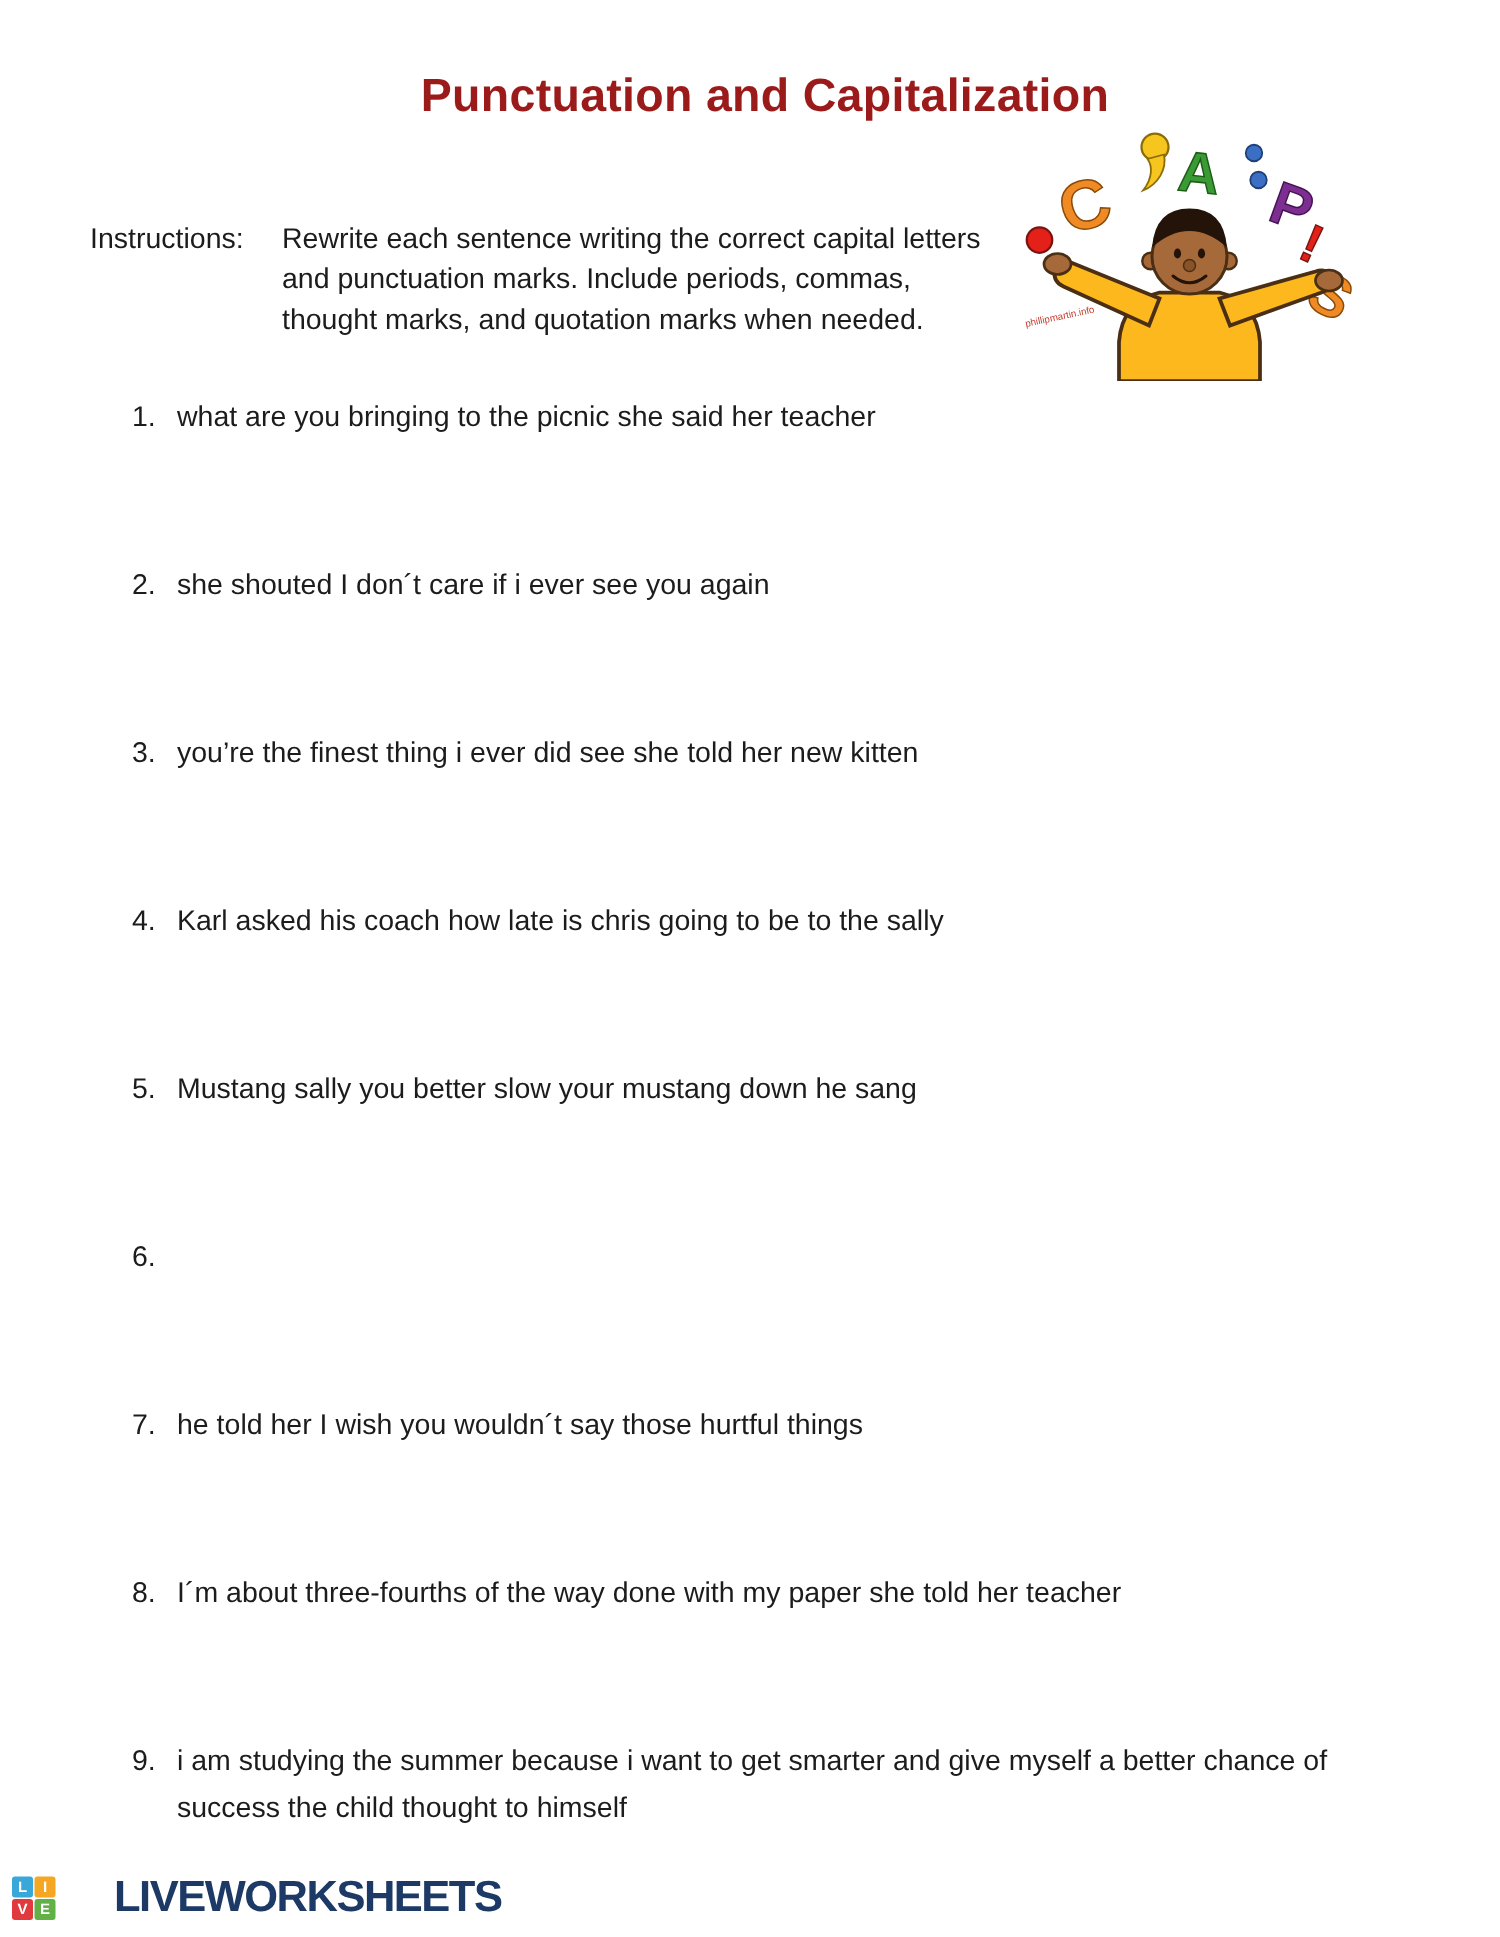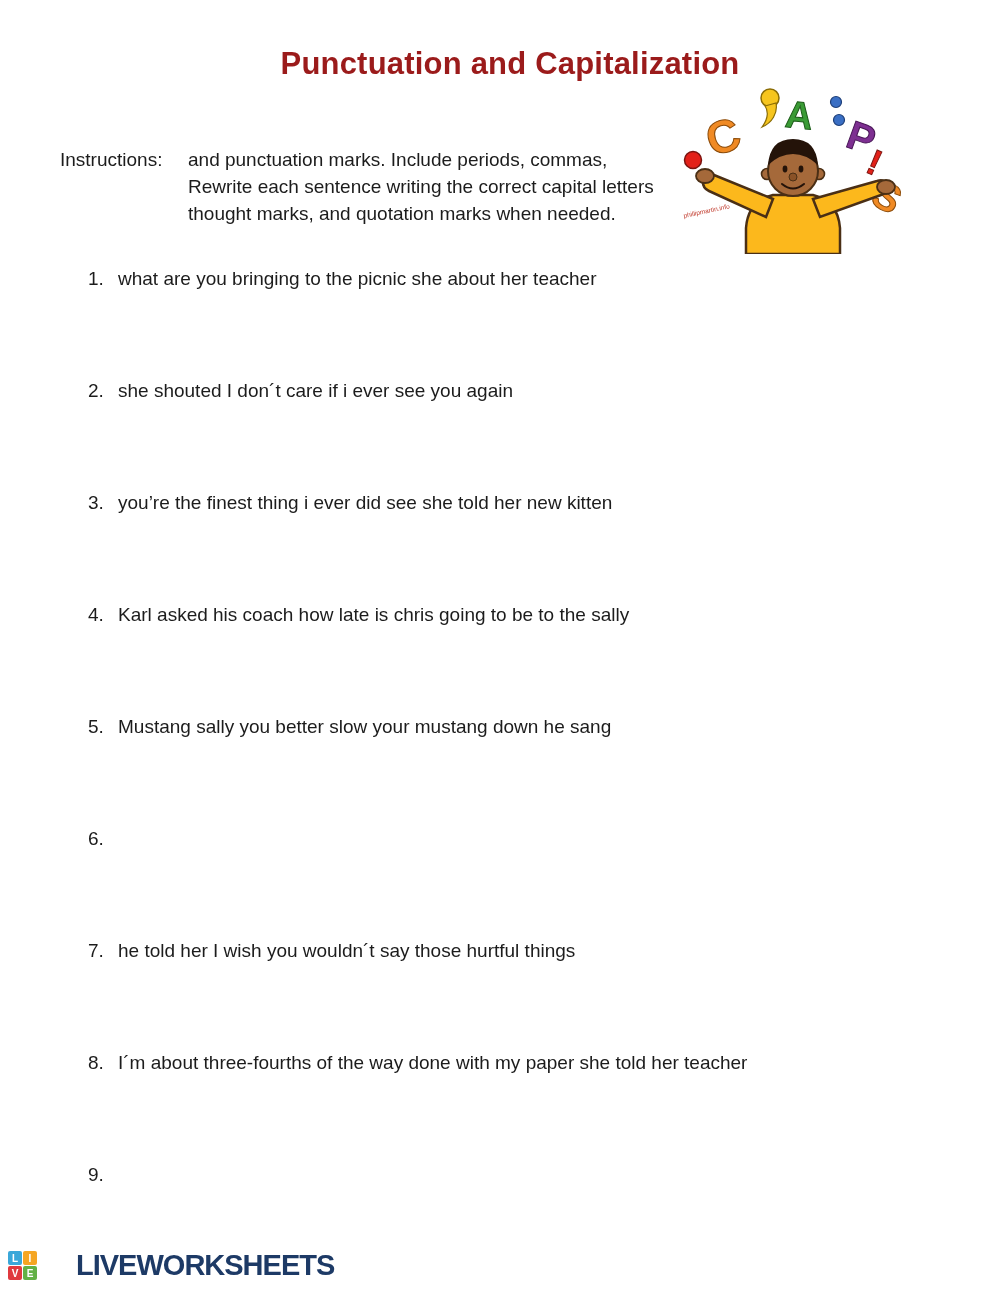--- a/index.html
+++ b/index.html
@@ -118,30 +118,30 @@
       <ellipse cx="123" cy="93" rx="2.4" ry="3.4" fill="#241309"></ellipse>
       <circle cx="115" cy="101" r="4" fill="#8a5227" stroke="#4a2f15" stroke-width="1"></circle>
       <path d="M104,108 Q115,117 126,108" stroke="#241309" stroke-width="2" fill="none" stroke-linecap="round"></path>
       <text x="6" y="142" font-size="6.5" fill="#c0392b" transform="rotate(-12 6 142)" font-family="Liberation Sans, sans-serif">phillipmartin.info</text>
     </svg>
   </div>
 
   <div class="instructions">
     <div class="instructions-label">Instructions:</div>
     <div class="instructions-text">
+      <div>Rewrite each sentence writing the correct capital letters</div>
       <div>and punctuation marks. Include periods, commas,</div>
-      <div>Rewrite each sentence writing the correct capital letters</div>
       <div>thought marks, and quotation marks when needed.</div>
     </div>
   </div>
 
   <ol class="item-list">
     <li class="item">
       <span class="item-num">1.</span>
-      <span class="item-text">what are you bringing to the picnic she about her teacher</span>
+      <span class="item-text">what are you bringing to the picnic she said her teacher</span>
     </li>
     <li class="item">
       <span class="item-num">2.</span>
       <span class="item-text">she shouted I don´t care if i ever see you again</span>
     </li>
     <li class="item">
       <span class="item-num">3.</span>
       <span class="item-text">you’re the finest thing i ever did see she told her new kitten</span>
     </li>
     <li class="item">
@@ -158,20 +158,21 @@
     <li class="item">
       <span class="item-num">7.</span>
       <span class="item-text">he told her I wish you wouldn´t say those hurtful things</span>
     </li>
     <li class="item">
       <span class="item-num">8.</span>
       <span class="item-text">I´m about three-fourths of the way done with my paper she told her teacher</span>
     </li>
     <li class="item">
       <span class="item-num">9.</span>
+      <span class="item-text">i am studying the summer because i want to get smarter and give myself a better chance of success the child thought to himself</span>
     </li>
   </ol>
 
   <div class="footer">
     <div class="logo-grid">
       <div class="logo-sq sq-l">L</div>
       <div class="logo-sq sq-i">I</div>
       <div class="logo-sq sq-v">V</div>
       <div class="logo-sq sq-e">E</div>
     </div>

